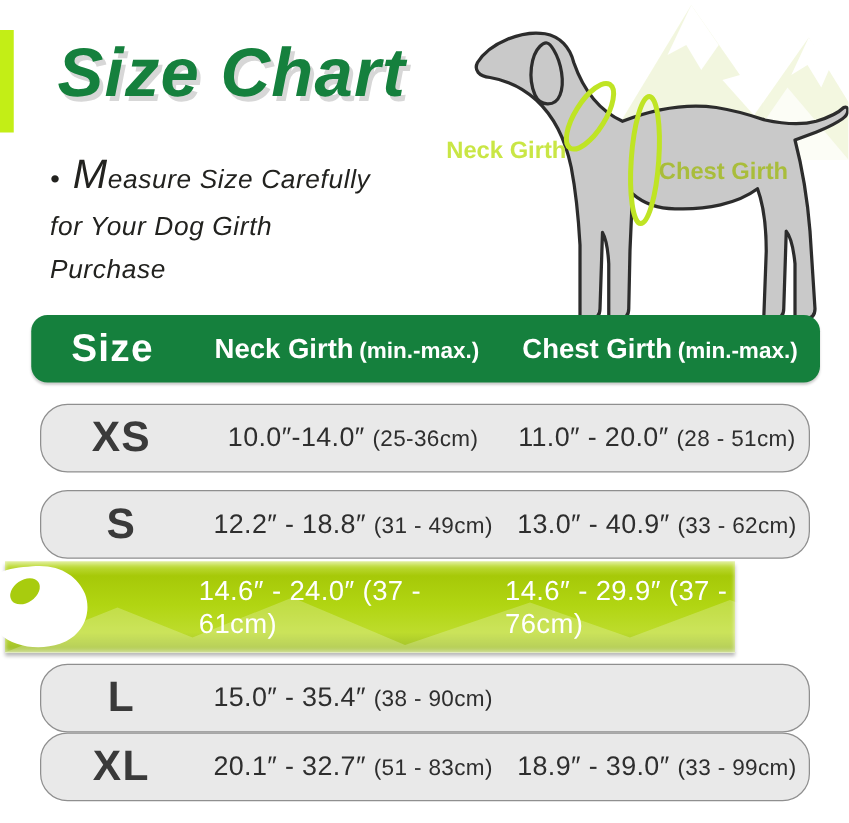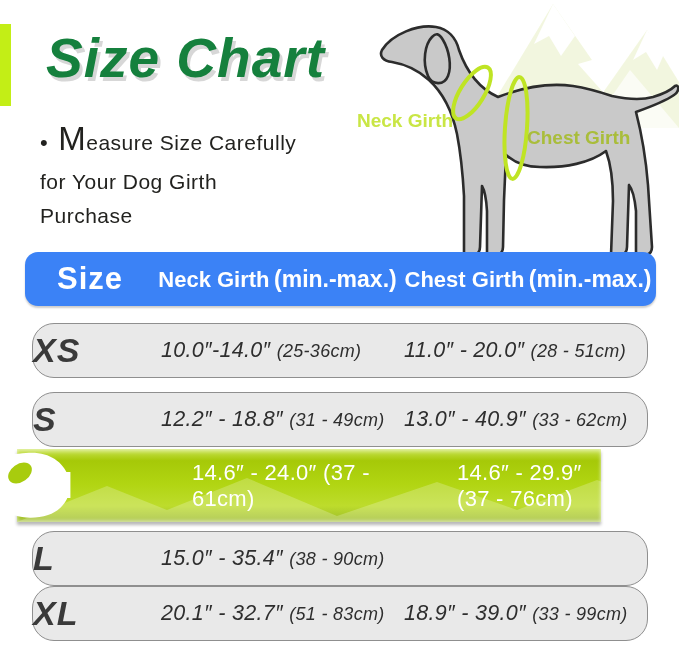--- a/index.html
+++ b/index.html
@@ -10,60 +10,59 @@
   
   .accent-bar{position:absolute;left:0;top:24px;width:11px;height:82px;background:#c3ee16;}
   .title{
     position:absolute;left:33px;top:26px;font-size:55px;font-weight:800;font-style:italic;
     letter-spacing:1px;color:#15803d;white-space:nowrap;
     text-shadow:3px 4px 0 rgba(150,150,150,0.38);
     margin-left:13px;
   }
   .note{
     position:absolute;left:40px;top:112px;width:300px;
-    font-size:21px;line-height:1.62;color:#22221f;letter-spacing:.5px;
+    font-style:italic;font-size:21px;line-height:1.62;color:#22221f;letter-spacing:.5px;
   }
   .note .bullet{font-size:22px;margin-right:10px;}
   .note .dropcap{font-size:33px;font-weight:500;}
   
   .diagram{position:absolute;left:330px;top:0;width:349px;height:262px;}
   .diagram svg{position:absolute;left:0;top:0;}
   .girth-label{position:absolute;font-weight:700;font-size:19px;white-space:nowrap;}
   .neck-label{left:27px;top:110px;color:#c9e645;}
   .chest-label{left:197px;top:127px;color:#a9bd3b;}
   
   .thead{
     position:absolute;left:25px;top:252px;width:631px;height:54px;border-radius:13px;
-    background:#3b82f6;display:grid;grid-template-columns:130px 245px 1fr;align-items:center;
+    background:#15803d;display:grid;grid-template-columns:130px 245px 1fr;align-items:center;
     color:#fff;box-shadow:0 2px 2px rgba(0,0,0,0.2);
   }
   .thead .c{text-align:center;}
   .thead .size-h{font-size:31px;font-weight:800;letter-spacing:1px;}
   .thead .col-h{font-size:22px;font-weight:800;}
-  .thead .col-sub{font-size:23px;font-weight:700;}
+  .thead .col-sub{font-size:18px;font-weight:700;}
   .row{
     position:absolute;left:32px;width:616px;height:55px;border-radius:22px;
     background:#e9e9e9;border:1.5px solid #8f8f8f;box-sizing:border-box;
     display:grid;grid-template-columns:128px 243px 1fr;align-items:center;color:#2e2e2e;
   }
-  .row .c{white-space:nowrap;font-style:italic;}
+  .row .c{text-align:center;white-space:nowrap;}
   .size-cell{font-size:34px;font-weight:800;color:#3a3a3a;letter-spacing:1px;}
   .val{font-size:21.5px;letter-spacing:.3px;}
   .cm{font-size:18px;margin-top:33px;}
   .row-xs{top:323px;}
   .row-s{top:392px;}
   .row-l{top:531px;}
   .row-xl{top:586px;}
   .row-m{
-    position:absolute;left:17px;top:449px;width:584px;height:73px;border:none;border-radius:0;
+    position:absolute;left:4px;top:449px;width:584px;height:73px;border:none;border-radius:0;
     background:linear-gradient(180deg,#c9e350 0%,#a6c908 16%,#b1d512 48%,#bddc2c 78%,#9cbb2a 100%);
     display:grid;grid-template-columns:130px 245px 1fr;align-items:center;color:#ffffff;
     padding-left:25px;box-sizing:border-box;
     box-shadow:0 3px 3px rgba(0,0,0,0.28), inset 0 2px 4px rgba(255,255,255,0.55), inset 0 -2px 3px rgba(255,255,255,0.35);
-    gap:20px;
   }
   .row-m .size-cell{color:#fff;font-size:37px;}
   .row-m .val{font-size:22px;color:#fff;}
   .row-m .mtn{position:absolute;left:0;bottom:0;width:679px;height:46px;opacity:.22;pointer-events:none;}
   .paw-blob{position:absolute;left:-4px;top:451px;width:78px;height:70px;pointer-events:none;}
 </style>
 </head>
 <body>
 
 <div class="stage">

